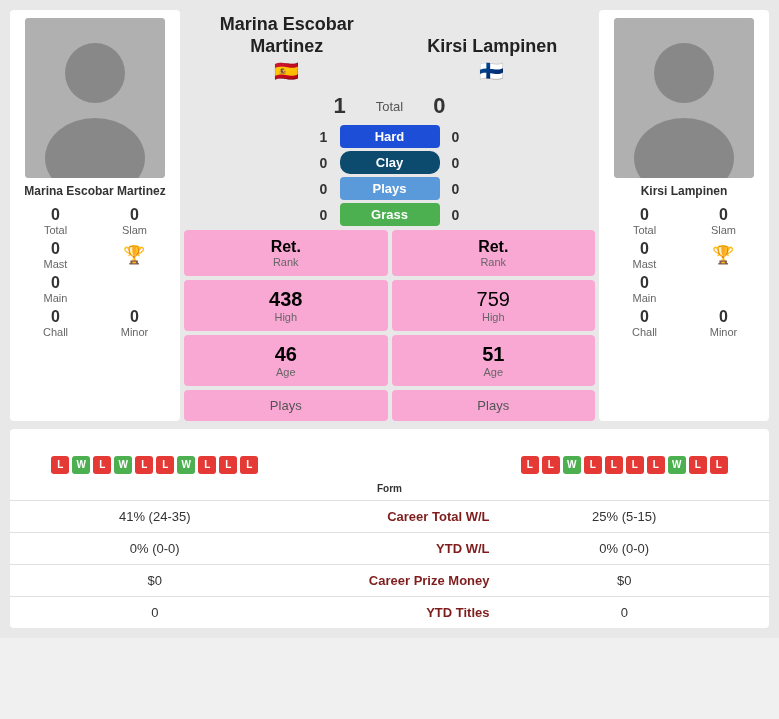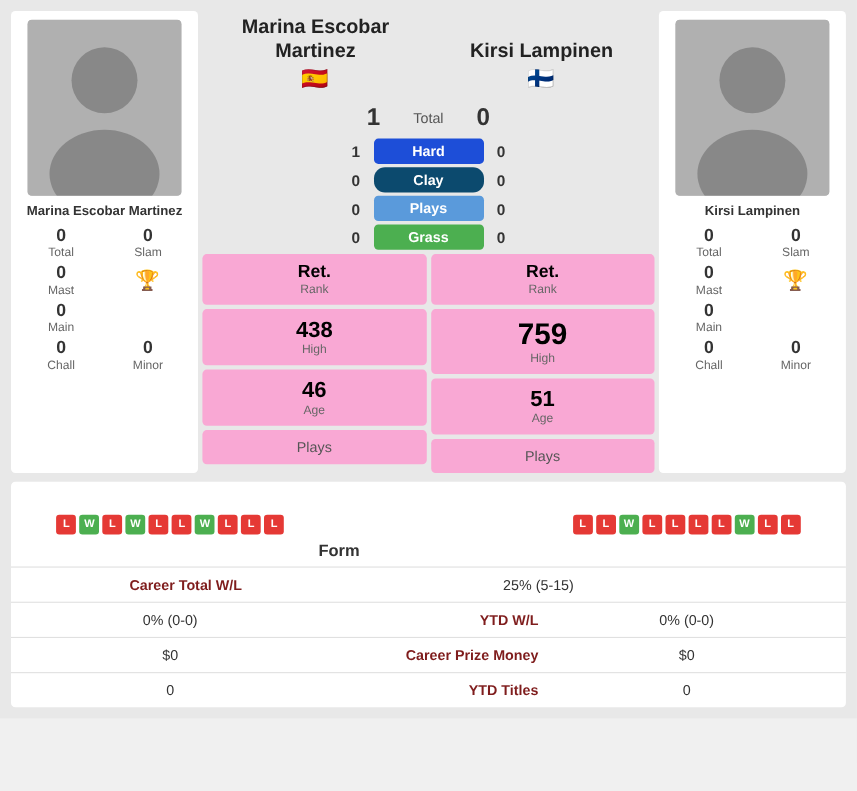--- a/index.html
+++ b/index.html
@@ -188,22 +188,23 @@
       align-items: center;
       justify-content: center;
       font-size: 10px;
       font-weight: bold;
       color: white;
     }
     .badge-w { background: #4caf50; }
     .badge-l { background: #e53935; }
     .form-center-label {
       width: 200px;
-      font-weight: bold;
-      font-size: 15px;
+      text-align: center;
+      font-weight: bold;
+      font-size: 10px;
       color: #333;
       margin-top: 48px;
     }
     .stat-box {
       background: #f9a8d4;
       border-radius: 4px;
       padding: 8px 20px;
       text-align: center;
     }
   </style>
@@ -315,21 +316,21 @@
             <div style="font-size:13px; color:#555;">Plays</div>
           </div>
         </div>
 
         <div style="flex:1; display:flex; flex-direction:column; gap:4px;">
           <div class="stat-box">
             <div style="font-size:16px; font-weight:bold;">Ret.</div>
             <div style="font-size:11px; color:#666;">Rank</div>
           </div>
           <div class="stat-box">
-            <div style="font-size:27px; font-weight:bold;">759</div>
+            <div style="font-size:20px; font-weight:normal;">759</div>
             <div style="font-size:11px; color:#666;">High</div>
           </div>
           <div class="stat-box">
             <div style="font-size:20px; font-weight:bold;">51</div>
             <div style="font-size:11px; color:#666;">Age</div>
           </div>
           <div class="stat-box">
             <div style="font-size:13px; color:#555;">Plays</div>
           </div>
         </div>
@@ -404,20 +405,21 @@
           <span class="form-badge badge-l">L</span>
           <span class="form-badge badge-l">L</span>
           <span class="form-badge badge-w">W</span>
           <span class="form-badge badge-l">L</span>
           <span class="form-badge badge-l">L</span>
         </div>
     </div>
 
     <div id="bottom-stats-rows">
         <div class="bottom-row">
+    <div class="bottom-left">41% (24-35)</div>
     <div class="bottom-center">Career Total W/L</div>
     <div class="bottom-right">25% (5-15)</div>
   </div>
         <div class="bottom-row">
     <div class="bottom-left">0% (0-0)</div>
     <div class="bottom-center">YTD W/L</div>
     <div class="bottom-right">0% (0-0)</div>
   </div>
         <div class="bottom-row">
     <div class="bottom-left">$0</div>

